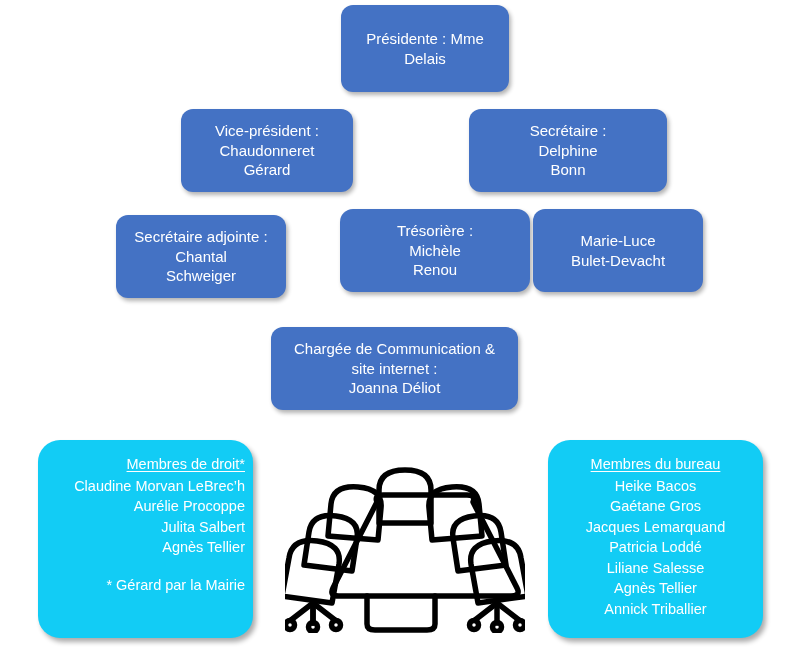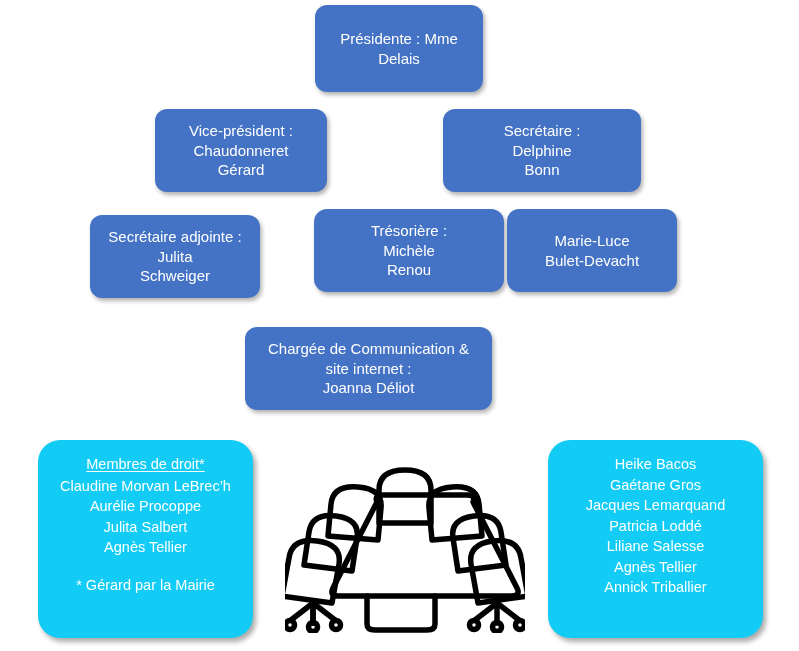--- a/index.html
+++ b/index.html
@@ -27,20 +27,21 @@
     border-radius: 12px;
     color: #ffffff;
     display: flex;
     align-items: center;
     justify-content: center;
     text-align: center;
     line-height: 1.32;
     font-size: 15px;
     padding: 4px 15px;
     box-shadow: 2px 3px 4px rgba(0,0,0,0.30);
+    margin-left: 26px;
   }
   .role-box .role-lines {
     display: block;
     width: 100%;
   }
   .role-box .role-line {
     display: block;
     white-space: nowrap;
   }
 
@@ -103,21 +104,21 @@
     <span class="role-lines">
       <span class="role-line">Secrétaire :</span>
       <span class="role-line">Delphine</span>
       <span class="role-line">Bonn</span>
     </span>
   </div>
 
   <div class="role-box" style="left:90px; top:215px; width:170px; height:83px;">
     <span class="role-lines">
       <span class="role-line">Secrétaire adjointe :</span>
-      <span class="role-line">Julita</span>
+      <span class="role-line">Chantal</span>
       <span class="role-line">Schweiger</span>
     </span>
   </div>
 
   <div class="role-box" style="left:314px; top:209px; width:190px; height:83px;border-radius:13px;">
     <span class="role-lines">
       <span class="role-line">Trésorière :</span>
       <span class="role-line">Michèle</span>
       <span class="role-line">Renou</span>
     </span>
@@ -131,30 +132,31 @@
   </div>
 
   <div class="role-box" style="left:245px; top:327px; width:247px; height:83px;">
     <span class="role-lines">
       <span class="role-line">Chargée de Communication &amp;</span>
       <span class="role-line">site internet :</span>
       <span class="role-line">Joanna Déliot</span>
     </span>
   </div>
 
-  <div class="member-box" style="left:38px; top:440px; width:215px; height:198px;">
+  <div class="member-box" style="left:38px; top:440px; width:215px; height:198px;text-align:right;">
     <span class="member-title">Membres de droit*</span>
     <span class="member-name">Claudine Morvan LeBrec’h</span>
     <span class="member-name">Aurélie Procoppe</span>
     <span class="member-name">Julita Salbert</span>
     <span class="member-name">Agnès Tellier</span>
     <span class="member-note">* Gérard par la Mairie</span>
   </div>
 
   <div class="member-box" style="left:548px; top:440px; width:215px; height:198px;">
+    <span class="member-title">Membres du bureau</span>
     <span class="member-name">Heike Bacos</span>
     <span class="member-name">Gaétane Gros</span>
     <span class="member-name">Jacques Lemarquand</span>
     <span class="member-name">Patricia Loddé</span>
     <span class="member-name">Liliane Salesse</span>
     <span class="member-name">Agnès Tellier</span>
     <span class="member-name">Annick Triballier</span>
   </div>
 
   <svg id="meeting-table-illustration" style="left:285px; top:448px;" width="240" height="185" viewBox="0 0 240 185" fill="none" stroke="#000000" stroke-width="5.5" stroke-linecap="round" stroke-linejoin="round">

